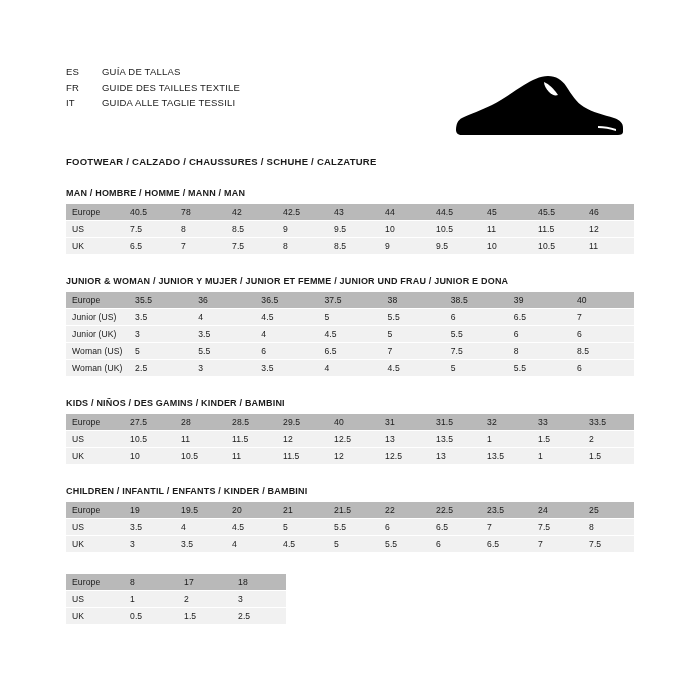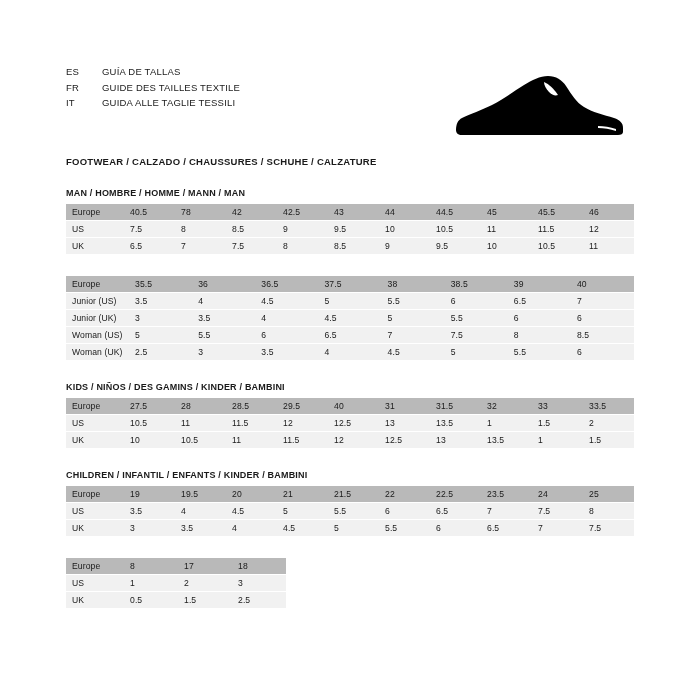--- a/index.html
+++ b/index.html
@@ -189,20 +189,21 @@
           <td class="val">9.5</td>
           <td class="val">10</td>
           <td class="val">10.5</td>
           <td class="val">11</td>
         </tr>
       </tbody>
     </table>
   </div>
 
   <div class="section">
+    <div class="section-title">JUNIOR &amp; WOMAN / JUNIOR Y MUJER / JUNIOR ET FEMME / JUNIOR UND FRAU / JUNIOR E DONA</div>
     <table class="size-table" width="568">
       <colgroup>
         <col style="width:63px">
         <col style="width:63px">
           <col style="width:63px">
           <col style="width:63px">
           <col style="width:63px">
         <col style="width:63px">
           <col style="width:63px">
           <col style="width:63px">

